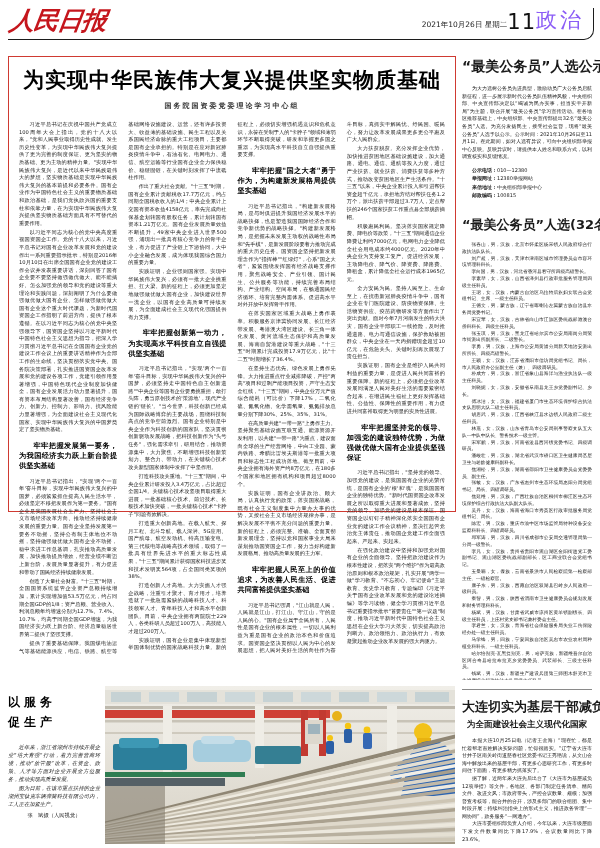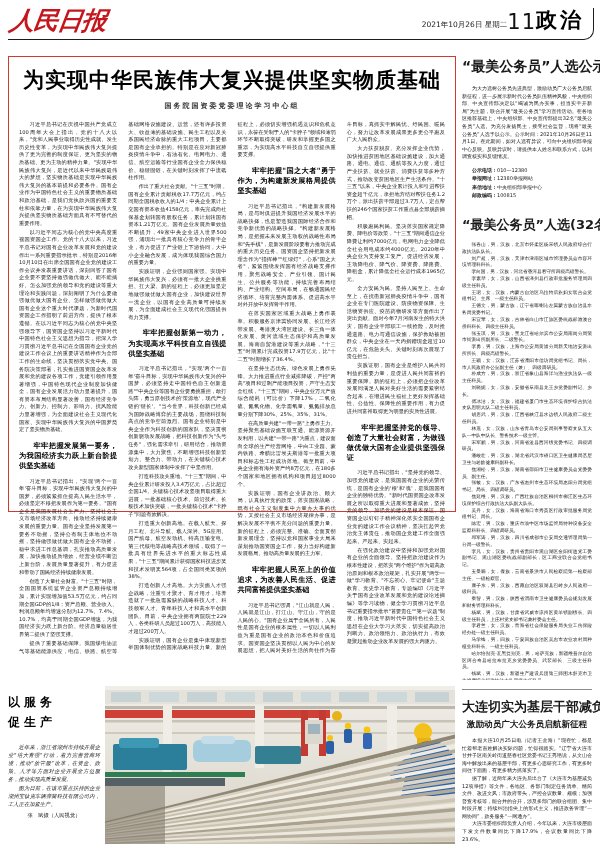--- a/index.html
+++ b/index.html
@@ -9,21 +9,21 @@
   
   .header-rule{position:absolute;left:8px;top:8px;width:586px;height:32px;box-sizing:border-box;
                border-bottom:1.5px solid #1c1c1c;border-right:1.5px solid #1c1c1c;
                border-bottom-right-radius:10px;}
   .masthead-logo{position:absolute;left:10px;top:4px;font-family:"DejaVu Serif","Liberation Serif",serif;
                font-style:italic;font-weight:bold;font-size:25px;color:#c5161d;transform:skewX(-8deg);
                letter-spacing:-1px;white-space:nowrap;}
   .header-meta{position:absolute;right:16px;top:6px;display:flex;align-items:flex-end;}
   .header-date{font-size:7.5px;color:#222;padding-bottom:4px;}
   .page-num{font-size:21px;color:#111;letter-spacing:1px;text-align:right;}
-  .section-name{font-size:21px;color:#000000;letter-spacing:3px;font-weight:bold;}
+  .section-name{font-size:21px;color:#8b5cf6;letter-spacing:3px;}
 
   
   .main-box{position:absolute;left:8px;top:56px;width:448px;height:456px;box-sizing:border-box;
             border:1.5px solid #cf3a32;padding:6px 10px 8px;background:#fff;}
   .headline{font-size:21px;font-weight:bold;text-align:center;letter-spacing:1px;color:#000;
             margin:3px 0 7px;white-space:nowrap;}
   .byline{font-size:7px;font-weight:bold;color:#333;text-align:center;letter-spacing:2px;margin:0 0 10px;}
   .columns{column-count:4;column-gap:11px;height:538px;overflow:hidden;
            font-size:5.2px;line-height:1.46;text-align:justify;color:#222;}
   .columns p{margin:0 0 1.5px;text-indent:2em;}
@@ -122,21 +122,21 @@
         <p class="t-p">习近平总书记强调，"江山就是人民，人民就是江山，打江山、守江山，守的是人民的心。"国有企业属于全民所有，人民性是国有企业的根本属性，一切以人民利益为重是国有企业的政治本色和价值追求。国资国企坚决贯彻以人民为中心的发展思想，把人民对美好生活的向往作为奋斗目标，真抓实干解民忧、纾民困、暖民心，努力让改革发展成果更多更公平惠及广大人民群众。</p>
 
         <p class="t-p">大力扶贫脱贫。充分发挥企业优势，加快推进贫困地区基础设施建设，加大通路、通电、通信、通航等投入力度，通过产业扶贫、就业扶贫、消费扶贫等多种方式，推动改变贫困地区生产生活条件。"十三五"以来，中央企业累计投入和引进帮扶资金超千亿元，承担地方结对帮扶任务1.2万个，派出扶贫干部超过3.7万人，定点帮扶的246个国家扶贫工作重点县全部脱贫摘帽。</p>
 
         <p class="t-p">积极惠民利民。坚决落实国家规定降费、降电价等政策，"十三五"期间通信企业降费让利约7000亿元，电网电力企业降低全社会用电成本约4000亿元。2020年中央企业为支持复工复产、促进经济发展，主动降电价、降气价、降资费、降路费、降租金，累计降低全社会运行成本1965亿元。</p>
 
         <p class="t-p">全力安民为民。坚持人民至上、生命至上，在抗击新冠肺炎疫情斗争中，国有企业在专门医院建设、防疫物资保障、生活物资供应、疫苗药物研发等方面作出了突出贡献。面对今年7月河南发生的特大洪灾，国有企业干部职工一线抢险，及时抢通道路、电力与通信设施，保护救助被困群众，中央企业在一天内捐赠现金超过10亿元，在危急关头、关键时刻再次展现了责任担当。</p>
 
         <p class="t-p">实践证明，国有企业是维护人民共同利益的重要力量，是促进人民共同富裕的重要保障。新的征程上，必须把企业改革发展同满足人民对美好生活的需要紧密结合起来，在增进民生福祉上更好发挥基础性、公益性、保障性的重要作用，有力促进共同富裕取得更为明显的实质性进展。</p>
 
-        <p class="t-h">牢牢把握坚持党的领导、创造了大量社会财富，为做强做优做大国有企业提供坚强保证</p>
+        <p class="t-h">牢牢把握坚持党的领导、加强党的建设独特优势，为做强做优做大国有企业提供坚强保证</p>
 
         <p class="t-p">习近平总书记指出，"坚持党的领导、加强党的建设，是我国国有企业的光荣传统，是国有企业的'根'和'魂'，是我国国有企业的独特优势。"新时代国资国企改革发展之所以取得重大进展和显著成效，坚持党的领导、加强党的建设是根本保证。国资国企以钉钉子精神深化落实全国国有企业党的建设工作会议精神，坚决扛起管党治党主体责任，推动国企党建工作全面强起来、严起来、实起来。</p>
 
         <p class="t-p">在强化政治建设中坚持和加强党对国有企业的全面领导。坚持把政治建设作为根本性建设，把落实"两个维护"作为最高政治原则和根本政治规矩，扎实开展"两学一做"学习教育、"不忘初心、牢记使命"主题教育、党史学习教育，专题编印《习近平关于国有企业改革发展和党的建设论述摘编》等学习读物，健全学习贯彻习近平总书记重要指示批示"首要责任""第一议题"制度，推动习近平新时代中国特色社会主义思想在企业大学习大落实，切实提高政治判断力、政治领悟力、政治执行力，有效凝聚起推动企业改革发展的强大内驱力。</p>
 
       </div>
   </div>
 
   <div class="sidebar">
 
@@ -197,21 +197,21 @@
         <p>杨斌，男，汉族，甘肃省武威市凉州区黄羊镇副镇长、四级主任科员，上庄村党支部书记兼村委会主任。</p>
         <p>李君兰，女，汉族，青海省社会保险服务局失业工伤保险经办处一级主任科员。</p>
         <p>马学锋，男，回族，宁夏回族自治区吴忠市农业农村局种植业科科长、一级主任科员。</p>
         <p>哈尔恰别克·瓦黑提别克，男，哈萨克族，新疆维吾尔自治区阿合奇县哈拉布拉克乡党委委员、武装部长、三级主任科员。</p>
         <p>钱斌，男，汉族，新疆生产建设兵团第三师图木舒克市卫生健康综合行政执法大队四级主任科员。</p>
       </div>
 
     <hr class="sidebar-divider">
 
     <div class="dalian-title">大连切实为基层干部减负</div>
-    <div class="dalian-sub">激励动员广大公务员启航新征程</div>
+    <div class="dalian-sub">为全面建设社会主义现代化国家</div>
     <div class="dalian-body">
 
     <p>本报大连10月25日电（记者王金海）“现在忙，都是忙着帮老百姓解决实际问题，忙得很踏实。”辽宁省大连市甘井子区南关岭街道慈春社区党委书记王秀艳说，从文山会海中解放出来的基层干部，有更多心思研究工作，有更多时间往下面跑，有更多精力抓落实了。</p>
         <p>据了解，近两年来大连先后出台了《大连市为基层减负12项举措》等文件，各地区、各部门制定任务清单、精简文件、改进文风；市政府带头，严控会议数量、规模；加强督查考核等，能合并的合开，涉及多部门的联合组团、集中时段开展；持续纠治指尖上的形式主义，推进政务管理“一网协同”，政务服务“一网通办”。</p>
         <p>大连市委组织部负责人介绍，今年以来，大连市级层面下发文件数量同比下降17.9%，会议数量同比下降23.6%。</p>
       </div>
 
   </div>
 
   <div class="ps-text">

